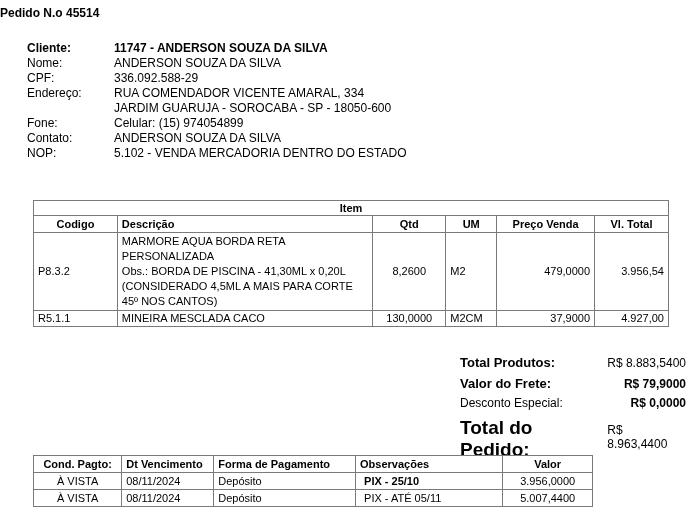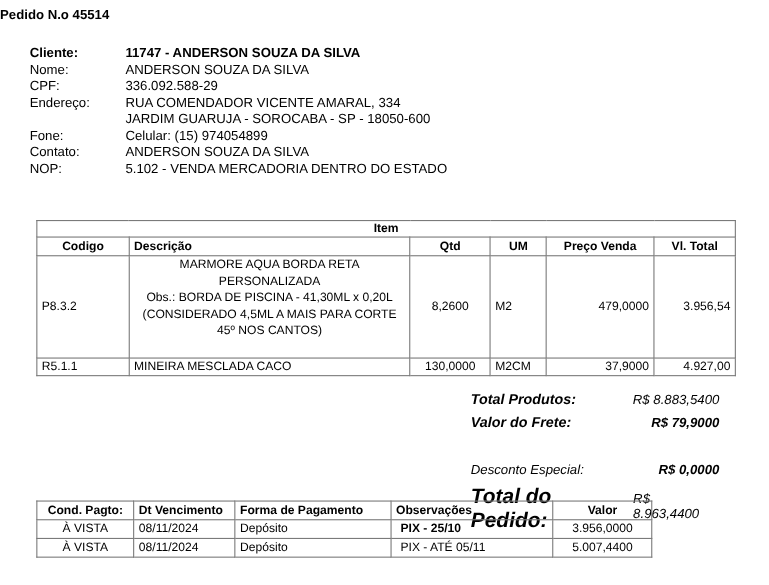--- a/index.html
+++ b/index.html
@@ -12,21 +12,21 @@
   .client .bold { font-weight:bold; }
   table { border-collapse:collapse; font-size:11px;border-radius:21px; }
   .items { position:absolute; left:33px; top:200px; width:636px; }
   .items td, .items th { border:1px solid #7a7a7a; padding:0 4px; }
   .items .hdr-item th { height:14px; line-height:14px; text-align:center; font-weight:bold; }
   .items .hdr th { height:16px; line-height:16px; font-weight:bold; }
   .items td { line-height:15px; }
   .c { text-align:center; }
   .r { text-align:right; }
   .l { text-align:left; }
-  .totals { position:absolute; left:428px; top:355px; width:226px;font-style:italic; }
+  .totals { position:absolute; left:460px; top:355px; width:226px; }
   .totals .trow { display:flex; justify-content:space-between; align-items:baseline; }
   .t-bold { font-weight:bold; font-size:13px; }
   .t-big { font-weight:bold; font-size:19px; }
   .pay { position:absolute; left:33px; top:455px; width:560px; }
   .pay td, .pay th { border:1px solid #7a7a7a; padding:0 4px; height:16px; line-height:16px; }
   .pay th { font-weight:bold; }
 </style>
 </head>
 <body>
 
@@ -83,21 +83,21 @@
   <tr class="hdr">
     <th class="c">Codigo</th>
     <th class="l">Descrição</th>
     <th class="c">Qtd</th>
     <th class="c">UM</th>
     <th class="c">Preço Venda</th>
     <th class="c">Vl. Total</th>
   </tr>
   <tr>
     <td class="l">P8.3.2</td>
-    <td class="l" style="padding-top:1px;padding-bottom:16px;text-align:center;">
+    <td class="l" style="padding-top:1px;padding-bottom:1px;">
       <div>MARMORE AQUA BORDA RETA</div>
       <div>PERSONALIZADA</div>
       <div>Obs.: BORDA DE PISCINA - 41,30ML x 0,20L</div>
       <div>(CONSIDERADO 4,5ML A MAIS PARA CORTE</div>
       <div>45º NOS CANTOS)</div>
     </td>
     <td class="c">8,2600</td>
     <td class="l">M2</td>
     <td class="r">479,0000</td>
     <td class="r">3.956,54</td>
@@ -115,21 +115,21 @@
 
 <div class="totals">
   <div class="trow" style="height:21px;">
     <span class="t-bold">Total Produtos:</span>
     <span>R$ 8.883,5400</span>
   </div>
   <div class="trow" style="height:20px;">
     <span class="t-bold">Valor do Frete:</span>
     <span style="font-weight:bold;">R$ 79,9000</span>
   </div>
-  <div class="trow" style="height:21px;margin-top:24px;">
+  <div class="trow" style="height:21px;">
     <span>Desconto Especial:</span>
     <span style="font-weight:bold;">R$ 0,0000</span>
   </div>
   <div class="trow">
     <span class="t-big">Total do Pedido:</span>
     <span>R$ 8.963,4400</span>
   </div>
 </div>
 
 <table class="pay">

